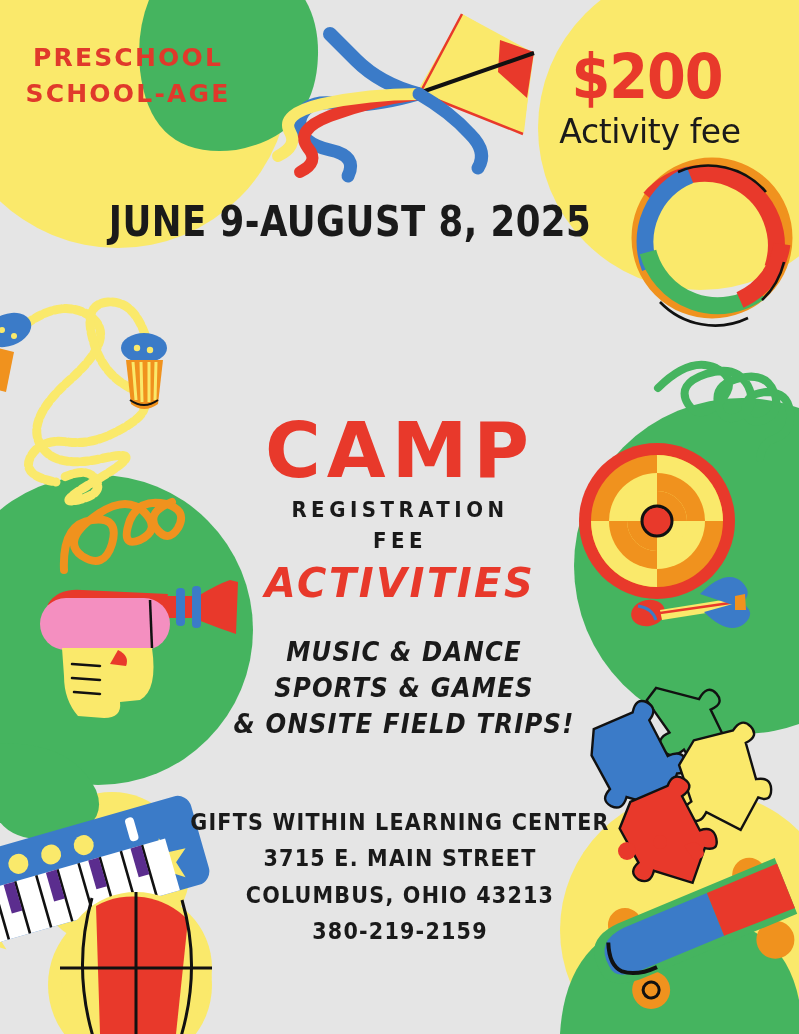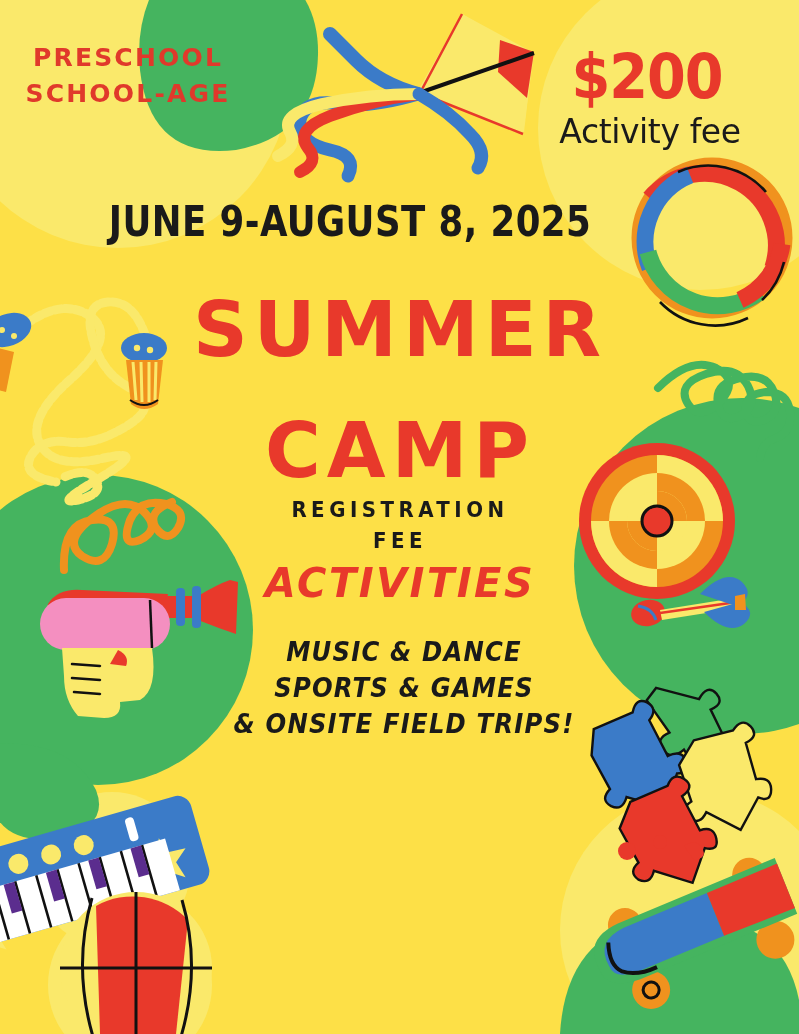--- a/index.html
+++ b/index.html
@@ -8,21 +8,21 @@
     background: #ffffff;
   }
   body {
     font-family: "Liberation Sans", sans-serif;
   }
   #flyer {
     position: relative;
     width: 799px;
     height: 1034px;
     overflow: hidden;
-    background: #fde047;
+    background: #e5e5e5;
   }
   .layer {
     position: absolute;
     inset: 0;
     width: 799px;
     height: 1034px;
   }
   
   .txt {
     position: absolute;
@@ -332,22 +332,25 @@
       <circle cx="660" cy="842" r="7"></circle>
       <path d="M684 846 q12 -8 18 2 q6 10 -8 12 Z"></path>
     </g>
   </svg>
 
   <div class="txt" id="audience">PRESCHOOL
 SCHOOL-AGE</div>
   <div class="txt" id="price">$200</div>
   <div class="txt" id="price-label">Activity fee</div>
   <div class="txt" id="dates">JUNE 9-AUGUST 8, 2025</div>
-  <div class="txt" id="title-1">SUMMER</div>
   <div class="txt" id="title-2">CAMP</div>
   <div class="txt" id="subhead">REGISTRATION
 FEE</div>
   <div class="txt" id="activities">ACTIVITIES</div>
   <div class="txt" id="program">MUSIC &amp; DANCE
 SPORTS &amp; GAMES
 &amp; ONSITE FIELD TRIPS!</div>
+  <div class="txt" id="contact">GIFTS WITHIN LEARNING CENTER
+3715 E. MAIN STREET
+COLUMBUS, OHIO 43213
+380-219-2159</div>
 
 </div>
 
 </body></html>

